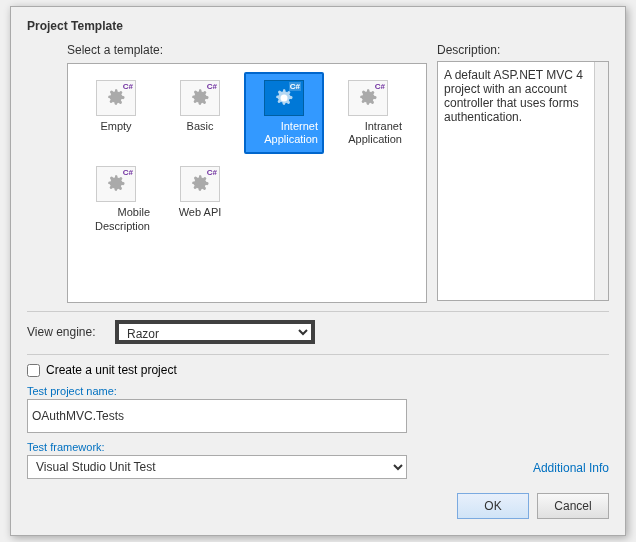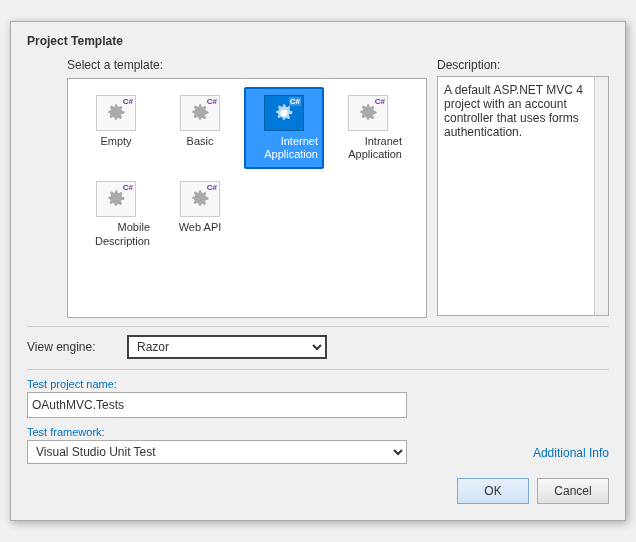--- a/index.html
+++ b/index.html
@@ -148,30 +148,30 @@
       flex: 1;
     }
     .separator {
       border: none;
       border-top: 1px solid #ccc;
       margin: 8px 0;
     }
     .view-engine-row {
       display: flex;
       align-items: center;
-      gap: 20px;
+      gap: 8px;
       margin-bottom: 10px;
     }
     .view-engine-label {
       font-size: 12px;
       color: #333;
       min-width: 80px;
     }
     select {
-      border: 2px solid #404040;
+      border: 4px solid #404040;
       background: #fff;
       font-size: 12px;
       padding: 2px 4px;
       height: 24px;
       color: #333;
       width: 200px;
     }
     .checkbox-row {
       display: flex;
       align-items: center;
@@ -188,21 +188,21 @@
     .form-label {
       font-size: 11px;
       color: #0070c0;
       margin-bottom: 2px;
     }
     .form-input {
       border: 1px solid #aaa;
       background: #fff;
       font-size: 12px;
       padding: 2px 4px;
-      height: 26px;
+      height: 34px;
       color: #333;
       width: 380px;
     }
     .bottom-row {
       display: flex;
       align-items: center;
       gap: 16px;
       margin-top: 4px;
     }
     .bottom-select {
@@ -348,20 +348,24 @@
   <div class="view-engine-row">
     <span class="view-engine-label">View engine:</span>
     <select>
       <option>Razor</option>
       <option>ASPX</option>
     </select>
   </div>
 
   <hr class="separator">
 
+  <div class="checkbox-row">
+    <input type="checkbox" style="">
+    <span>Create a unit test project</span>
+  </div>
 
   <div class="form-row">
     <div class="form-label">Test project name:</div>
     <input type="text" class="form-input" value="OAuthMVC.Tests" style="">
   </div>
 
   <div class="bottom-row">
     <div style="flex: 1;">
       <div class="form-label">Test framework:</div>
       <select class="bottom-select">

